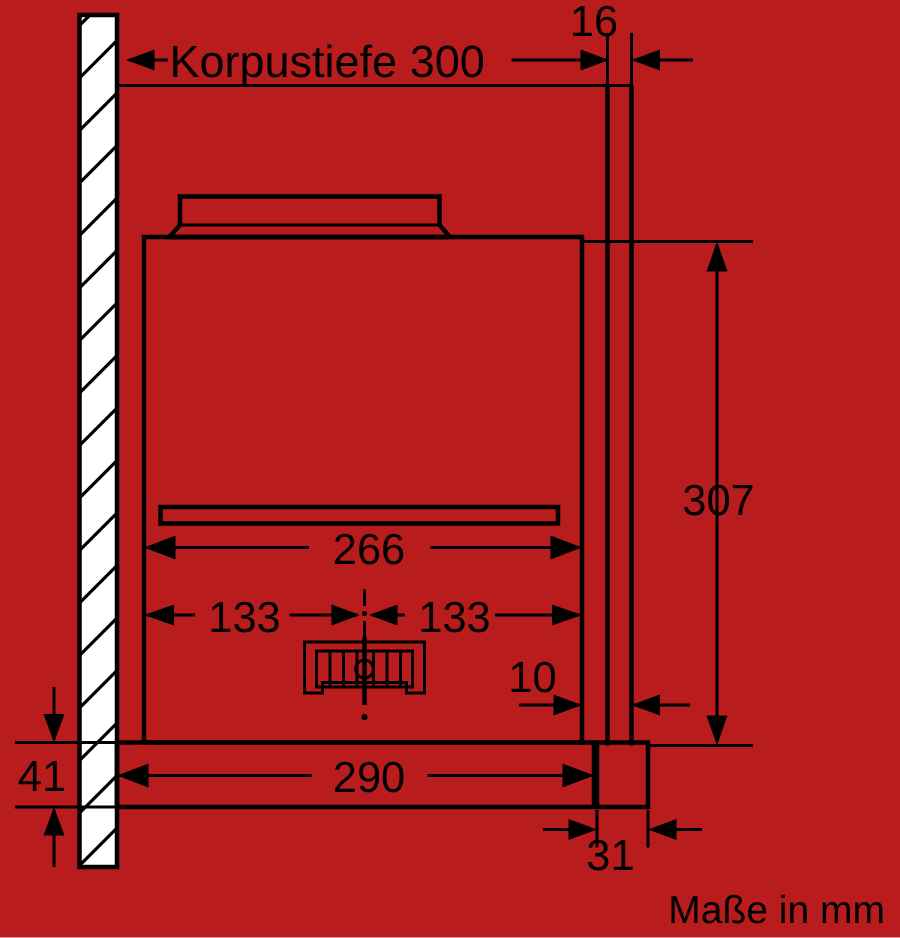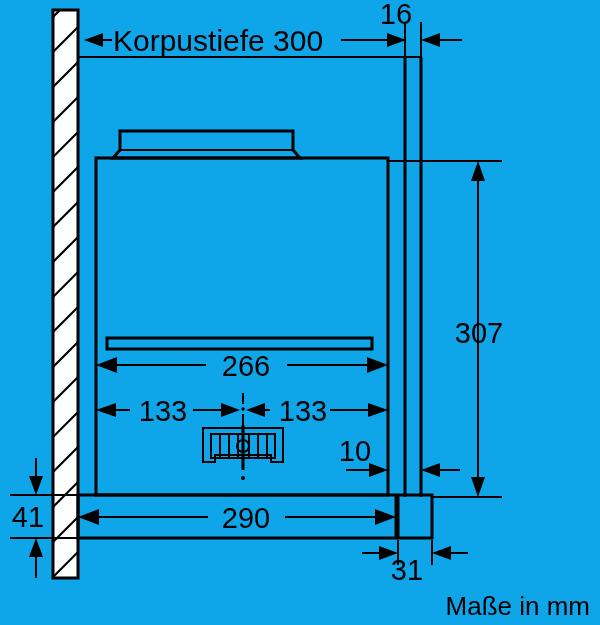--- a/index.html
+++ b/index.html
@@ -7,21 +7,21 @@
     padding: 0;
     background: #ffffff;
   }
   body {
     font-family: "Liberation Sans", sans-serif;
   }
   #drawing-root {
     position: relative;
     width: 600px;
     height: 625px;
-    background: #0ea5e9;
+    background: #b91c1c;
     overflow: hidden;
   }
   svg#technical-drawing {
     display: block;
     width: 600px;
     height: 625px;
   }
   .dim-text {
     font-family: "Liberation Sans", sans-serif;
     font-size: 29px;

